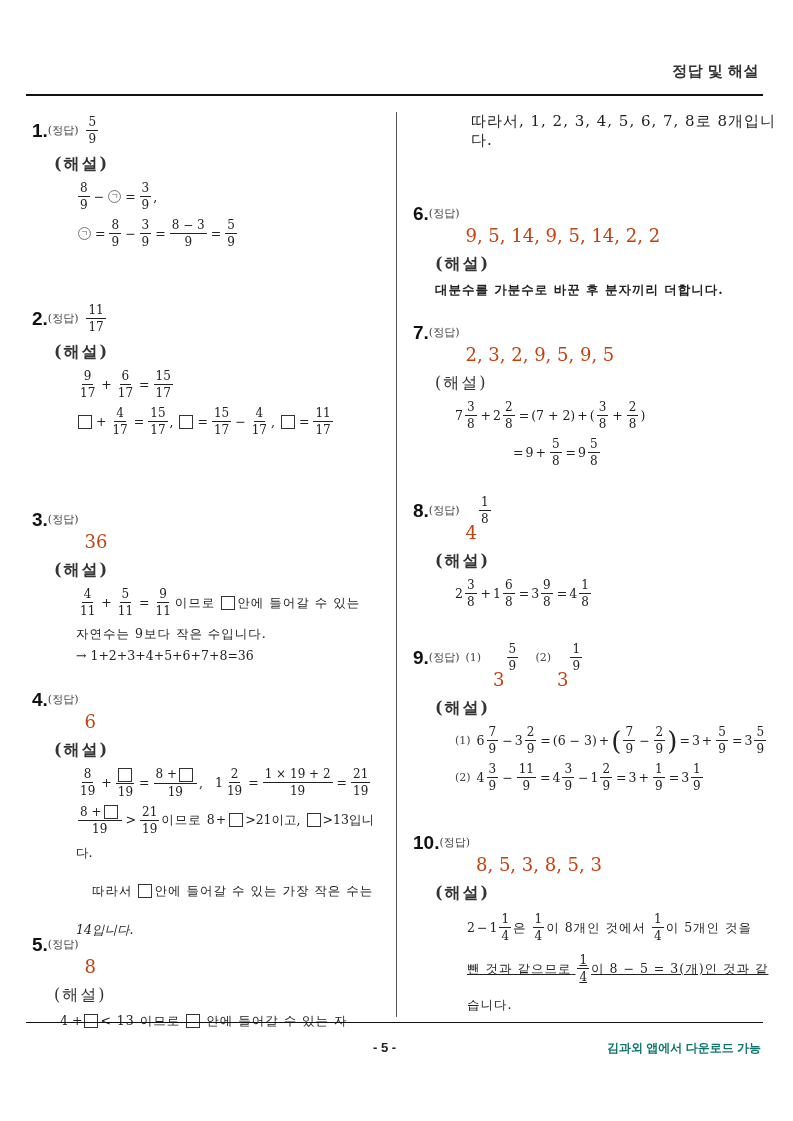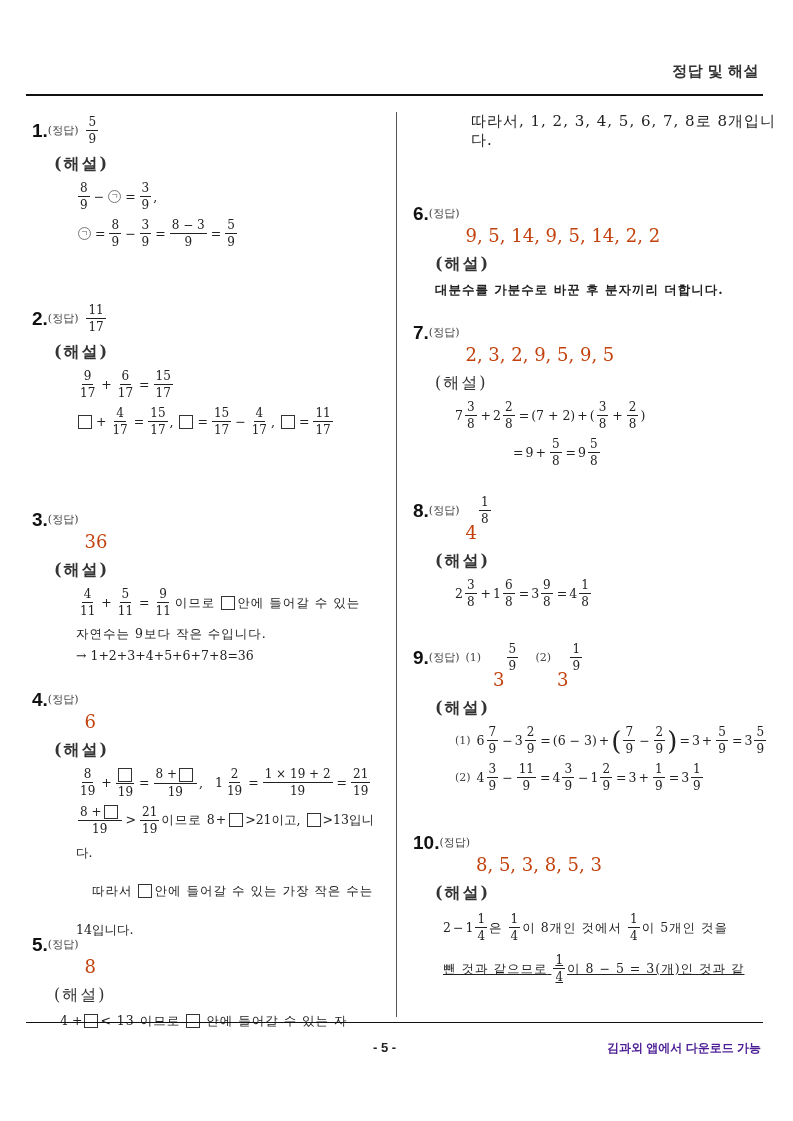--- a/index.html
+++ b/index.html
@@ -3,21 +3,21 @@
 <meta charset="utf-8">
 <style>
   html, body { margin:0; padding:0; background:#fff; }
   body { width:793px; height:1121px; position:relative; overflow:hidden;
          font-family:"DejaVu Serif","Liberation Serif",serif; color:#222; }
   .header-title { position:absolute; right:34px; top:62px; font-family:"Liberation Sans","DejaVu Sans",sans-serif; font-size:15px; font-weight:bold; color:#333; letter-spacing:0.5px; }
   .rule-top { position:absolute; left:26px; right:30px; top:94px; height:2px; background:#111; }
   .col-divider { position:absolute; left:396px; top:112px; width:1px; height:905px; background:#555; }
   .rule-bottom { position:absolute; left:26px; right:30px; top:1022px; height:1px; background:#111; }
   .page-num { position:absolute; left:373px; top:1040px; font-family:"Liberation Sans",sans-serif; font-weight:bold; font-size:13px; }
-  .footer-note { position:absolute; right:32px; top:1040px; font-family:"Liberation Sans",sans-serif; font-weight:bold; font-size:12px; color:#4c1d95; }
+  .footer-note { position:absolute; right:32px; top:1040px; font-family:"Liberation Sans",sans-serif; font-weight:bold; font-size:12px; color:#0f766e; }
 
   .q { position:absolute; }
   .qline { display:flex; align-items:center; white-space:nowrap; }
   .qnum { font-family:"Liberation Sans","DejaVu Sans",sans-serif; font-weight:bold; font-size:19px; color:#111; }
   .tag { font-size:11px; color:#444; margin-right:6px; }
   .ans { font-size:18px; color:#c2410c;margin-top:44px; }
   .sol { font-size:16px; color:#333; margin:8px 0 4px 22px; font-weight:bold; letter-spacing:2px; }
   .body { margin-left:44px; font-size:12.5px; line-height:22px; color:#222; }
   .row { display:flex; align-items:center; white-space:nowrap; margin:6px 0; }
   .frac { display:inline-flex; flex-direction:column; align-items:center; vertical-align:middle; margin:0 2px; font-size:12px; line-height:14px; }
@@ -178,21 +178,21 @@
         </span></div>
     <div class="row"><span class="frac">
           <span class="n">8 +<span class="box"></span></span>
           <span class="d">19</span>
         </span><span class="op">&gt;</span><span class="frac">
           <span class="n">21</span>
           <span class="d">19</span>
         </span><span class="text">이므로 8+</span><span class="box"></span><span>&gt;21이고,</span>&nbsp;<span class="box"></span><span>&gt;13입니</span></div>
     <div style="line-height:22px;">다.</div>
     <div class="row" style="margin:16px;"><span class="text">따라서</span>&nbsp;<span class="box"></span><span class="text">안에 들어갈 수 있는 가장 작은 수는</span></div>
-    <div style="line-height:24px;">14입니다.</div>
+    <div style="line-height:24px;font-style:italic;">14입니다.</div>
   </div>
 </div>
 
 <div class="q" style="left:32px;top:912px;">
   <div class="qline">
     <span class="qnum">5.</span>
     <span class="tag">(정답)</span>
     <span class="ans">8</span>
   </div>
   <div class="sol" style="font-weight:normal;">(해설)</div>
@@ -330,33 +330,34 @@
   </div>
 </div>
 
 <div class="q" style="left:413px;top:810px;">
   <div class="qline">
     <span class="qnum">10.</span>
     <span class="tag">(정답)</span>
     <span class="ans">8, 5, 3, 8, 5, 3</span>
   </div>
   <div class="sol">(해설)</div>
-  <div class="body" style="margin-left:30px;">
+  <div class="body" style="margin-left:54px;">
     <div class="row" style="margin:8px 0;">2<span class="op">−</span>1<span class="frac">
           <span class="n">1</span>
           <span class="d">4</span>
         </span><span class="text">은</span>&nbsp;<span class="frac">
           <span class="n">1</span>
           <span class="d">4</span>
         </span><span class="text">이 8개인 것에서</span>&nbsp;<span class="frac">
           <span class="n">1</span>
           <span class="d">4</span>
         </span><span class="text">이 5개인 것을</span></div>
     <div class="row" style="margin:10px 0;text-decoration:underline;"><span class="text">뺀 것과 같으므로</span>&nbsp;<span class="frac">
           <span class="n">1</span>
           <span class="d">4</span>
         </span><span class="text">이 8 − 5 = 3(개)인 것과 같</span></div>
+    <div class="text">습니다.</div>
   </div>
 </div>
 
 <div class="rule-bottom"></div>
 <div class="page-num">- 5 -</div>
 <div class="footer-note">김과외 앱에서 다운로드 가능</div>
 
 </body></html>

